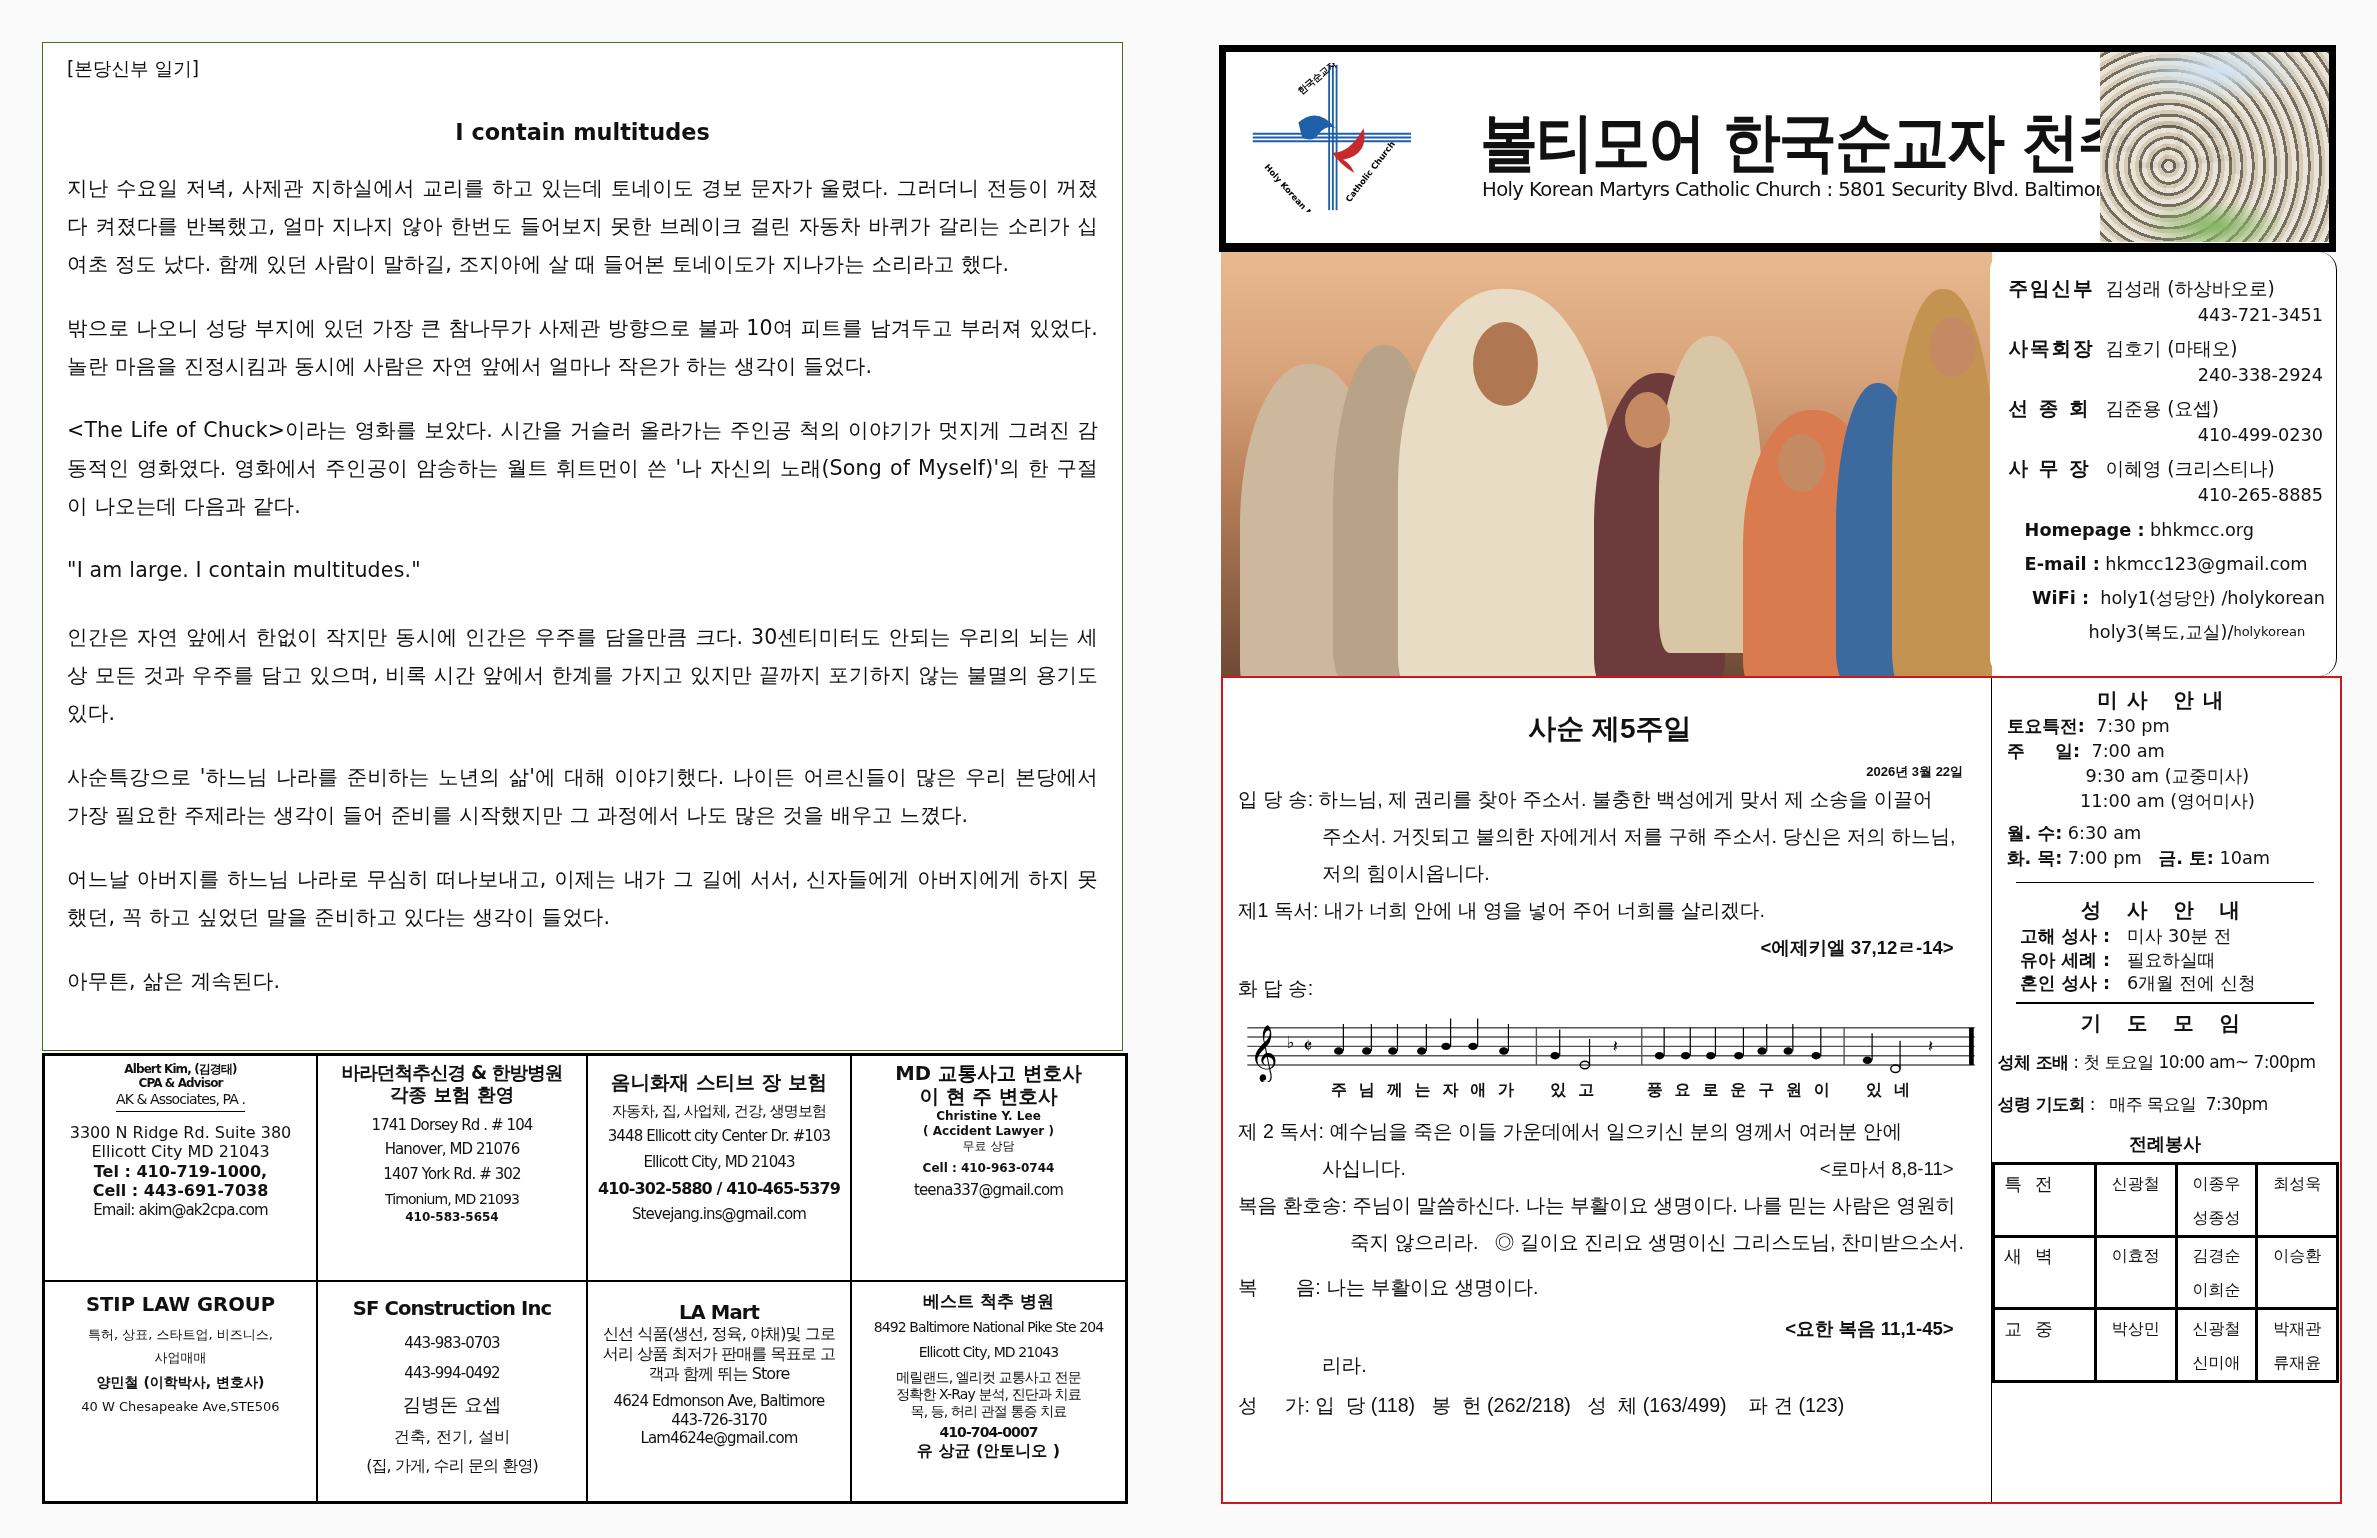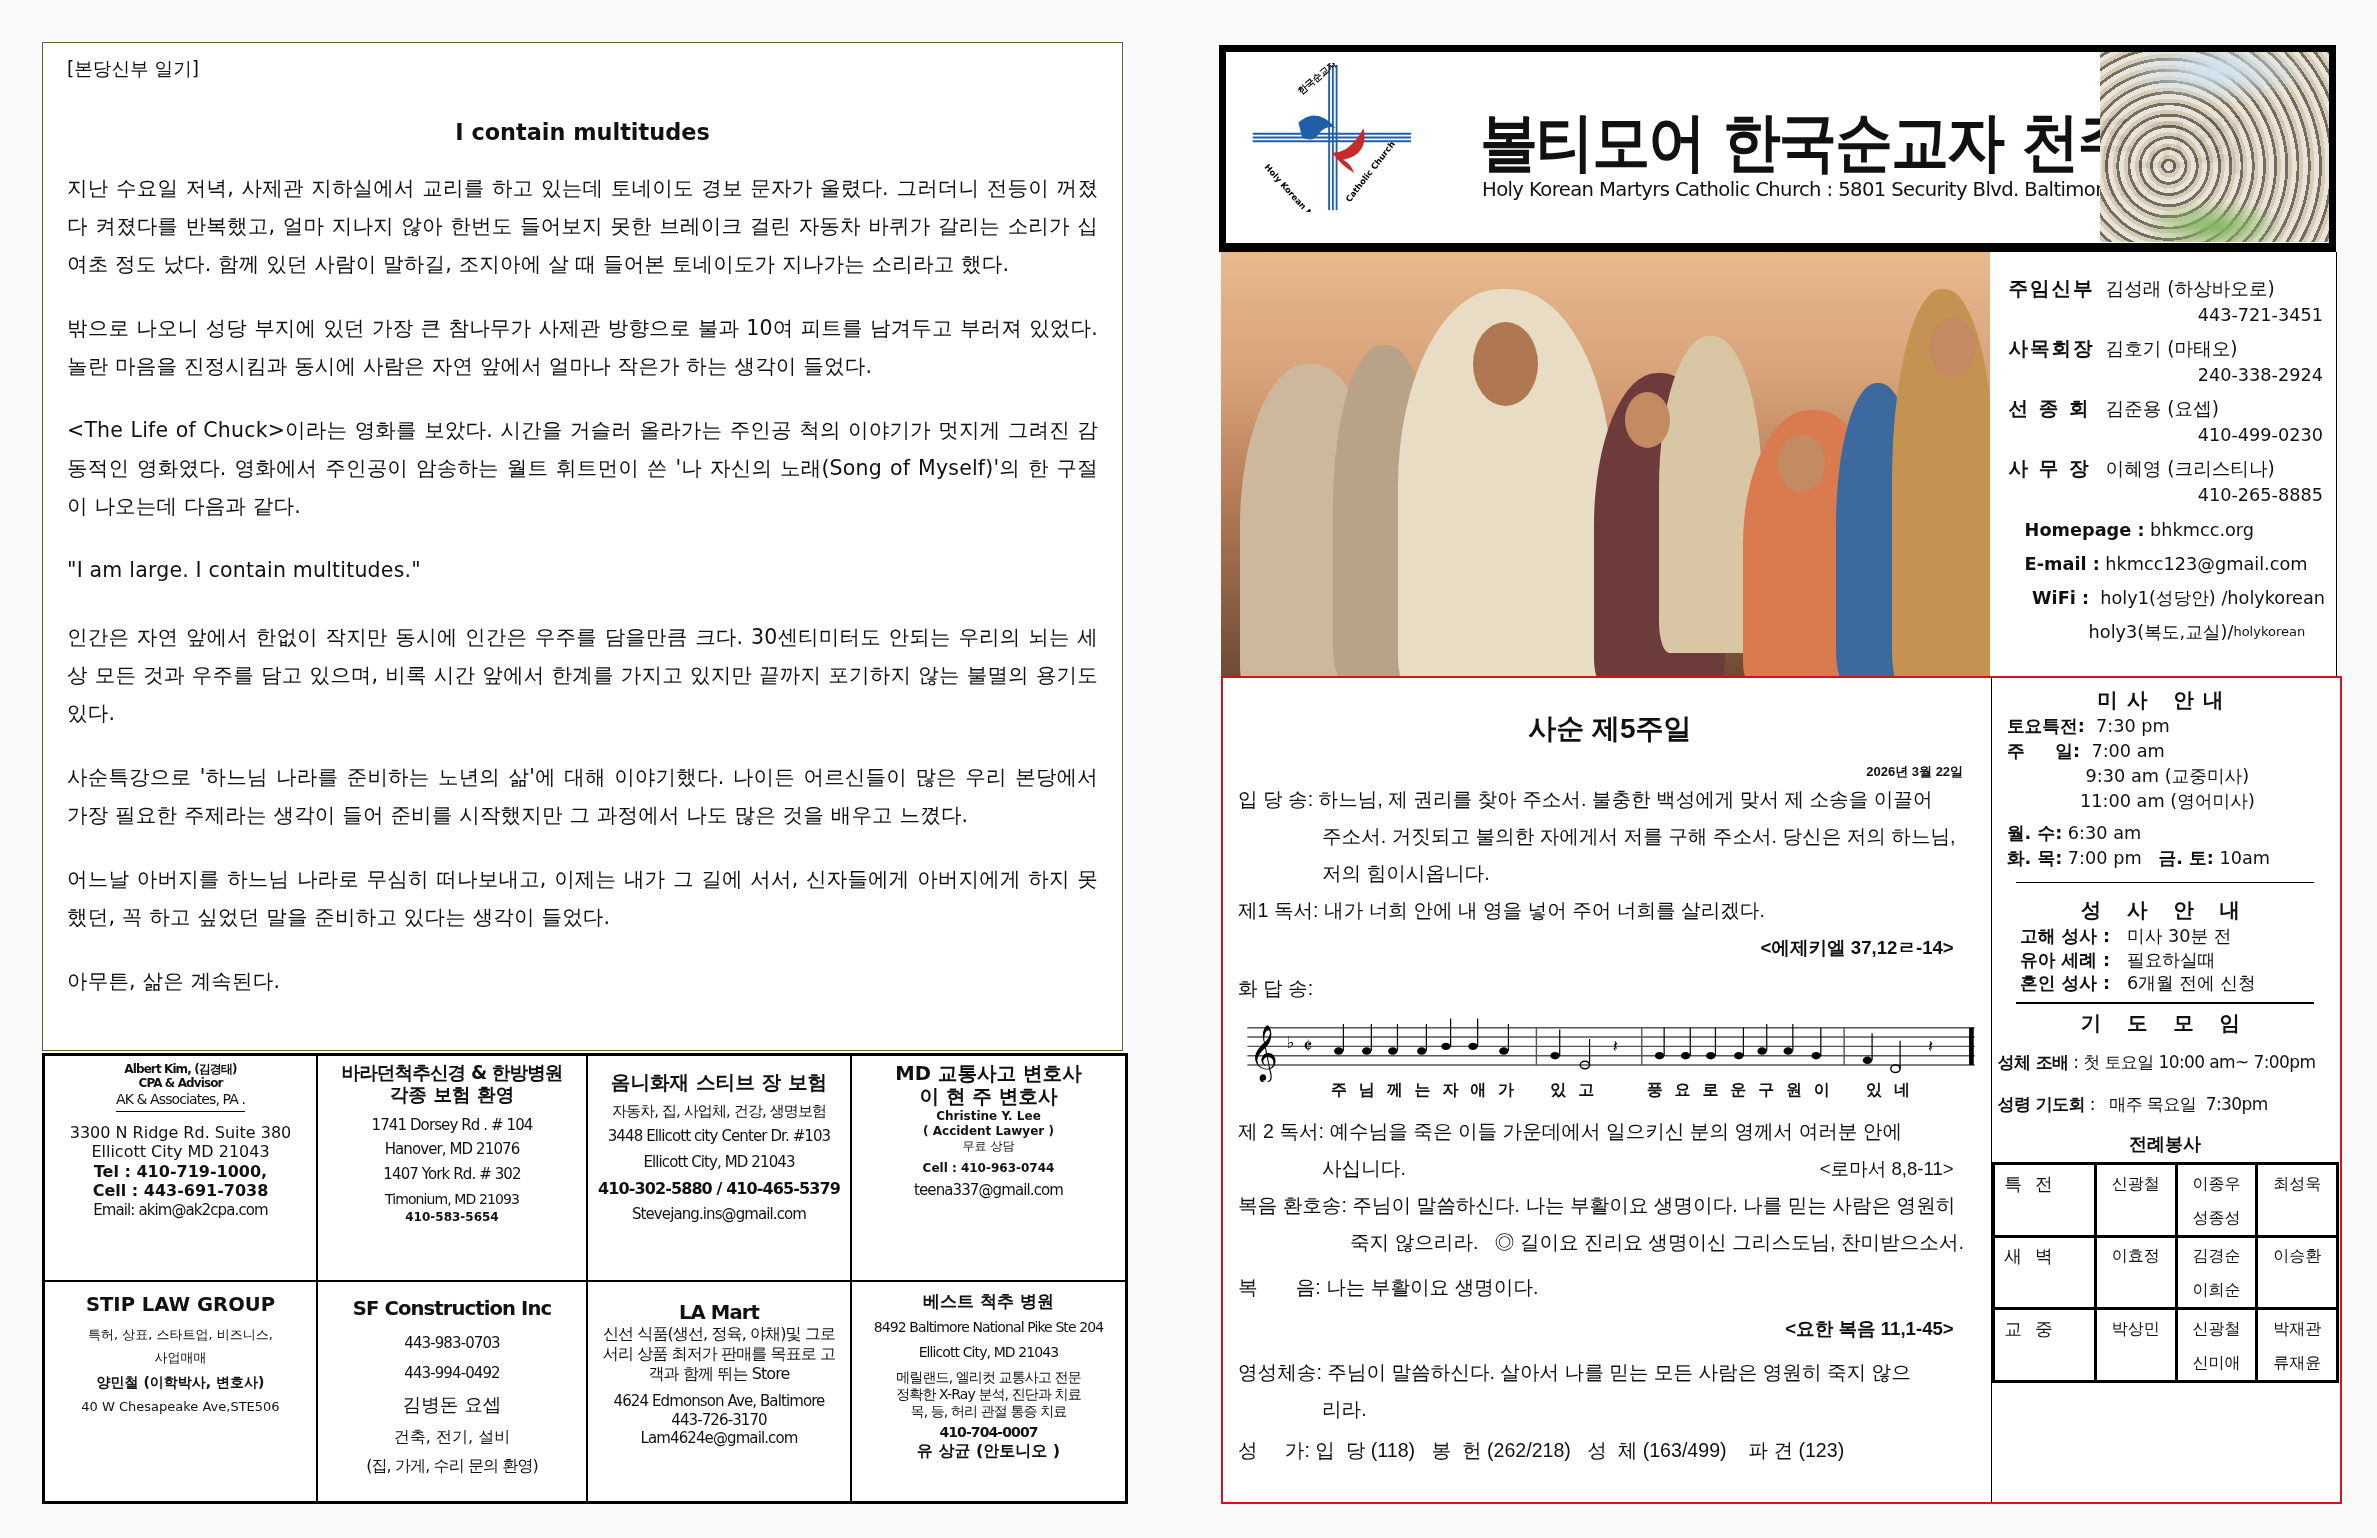--- a/index.html
+++ b/index.html
@@ -55,21 +55,21 @@
     position: absolute; left: 1221px; top: 252px; width: 771px; height: 424px; overflow: hidden;
     background:
       linear-gradient(180deg, #e8b98f 0%, #d7a27a 30%, #b9805a 55%, #6e4a35 100%);
   }
   .painting .fig { position: absolute; border-radius: 48% 48% 10% 10%; }
   .painting .face { position: absolute; border-radius: 50%; background: #c48b63; }
 
   
   .info {
     position: absolute; left: 1990px; top: 252px; width: 347px; height: 424px;
-    background: #fff; border-right: 1.9px solid #000; padding: 20.5px 0 0 18.6px; font-size: 18.6px;
+    background: #fff; border-right: 1.9px solid #000; padding: 20.5px 0 0 18.6px; font-size: 18.6px; border-radius: 18px;
   }
   .info .row { display: flex; height: 32px; align-items: center; }
   .info .role { width: 97px; font-weight: bold; font-size: 19.6px; letter-spacing: 1.9px; }
   .info .name { font-size: 18.6px; }
   .info .phone { text-align: right; padding-right: 13px; height: 28px; font-size: 17.7px; }
   .info .line { font-size: 17.7px; height: 34px; display: flex; align-items: center; }
   .info .line .k { font-weight: bold; margin-right: 5.6px; margin-left: 16px; }
 
   
   .redbox {
@@ -346,21 +346,20 @@
         <span class="indent">사십니다.</span>
         <span class="lbl" style="padding-right:28px;font-size:18.6px">&lt;로마서 8,8-11&gt;</span>
       </div>
 
     <div class="lit-row"><span class="lbl">복음 환호송:</span> <span>주님이 말씀하신다. 나는 부활이요 생명이다. 나를 믿는 사람은 영원히</span></div>
     <div class="lit-row" style="padding-left:112px"><span>죽지 않으리라.</span> &nbsp;&nbsp;<span class="lbl">◎ 길이요 진리요 생명이신 그리스도님, 찬미받으소서.</span></div>
 
     <div class="lit-row" style="margin-top:7.5px"><span class="lbl" style="white-space:pre">복       음:</span> <span>나는 부활이요 생명이다.</span></div>
     <div class="lit-ref" style="margin-top:3.7px">&lt;요한 복음   11,1-45&gt;</div>
 
-    <div class="lit-row" style="margin-top:7.5px"><span class="lbl">영성체송:</span> <span>주님이 말씀하신다. 살아서 나를 믿는 모든 사람은 영원히 죽지 않으</span></div>
     <div class="lit-row">
         <div class="indent">리라.</div>
       </div>
 
     <div class="lit-row" style="margin-top:3.7px;white-space:pre"><span class="lbl">성     가:</span> <span>입  당 (118)   봉  헌 (262/218)   성  체 (163/499)    파 견 (123)</span></div>
   </div>
 
   <div class="sched">
     <div class="sec-h">미사 안내</div>
     <div class="s-row" style="padding-left:9.3px"><span class="k">토요특전:</span><span>  7:30 pm</span></div>

